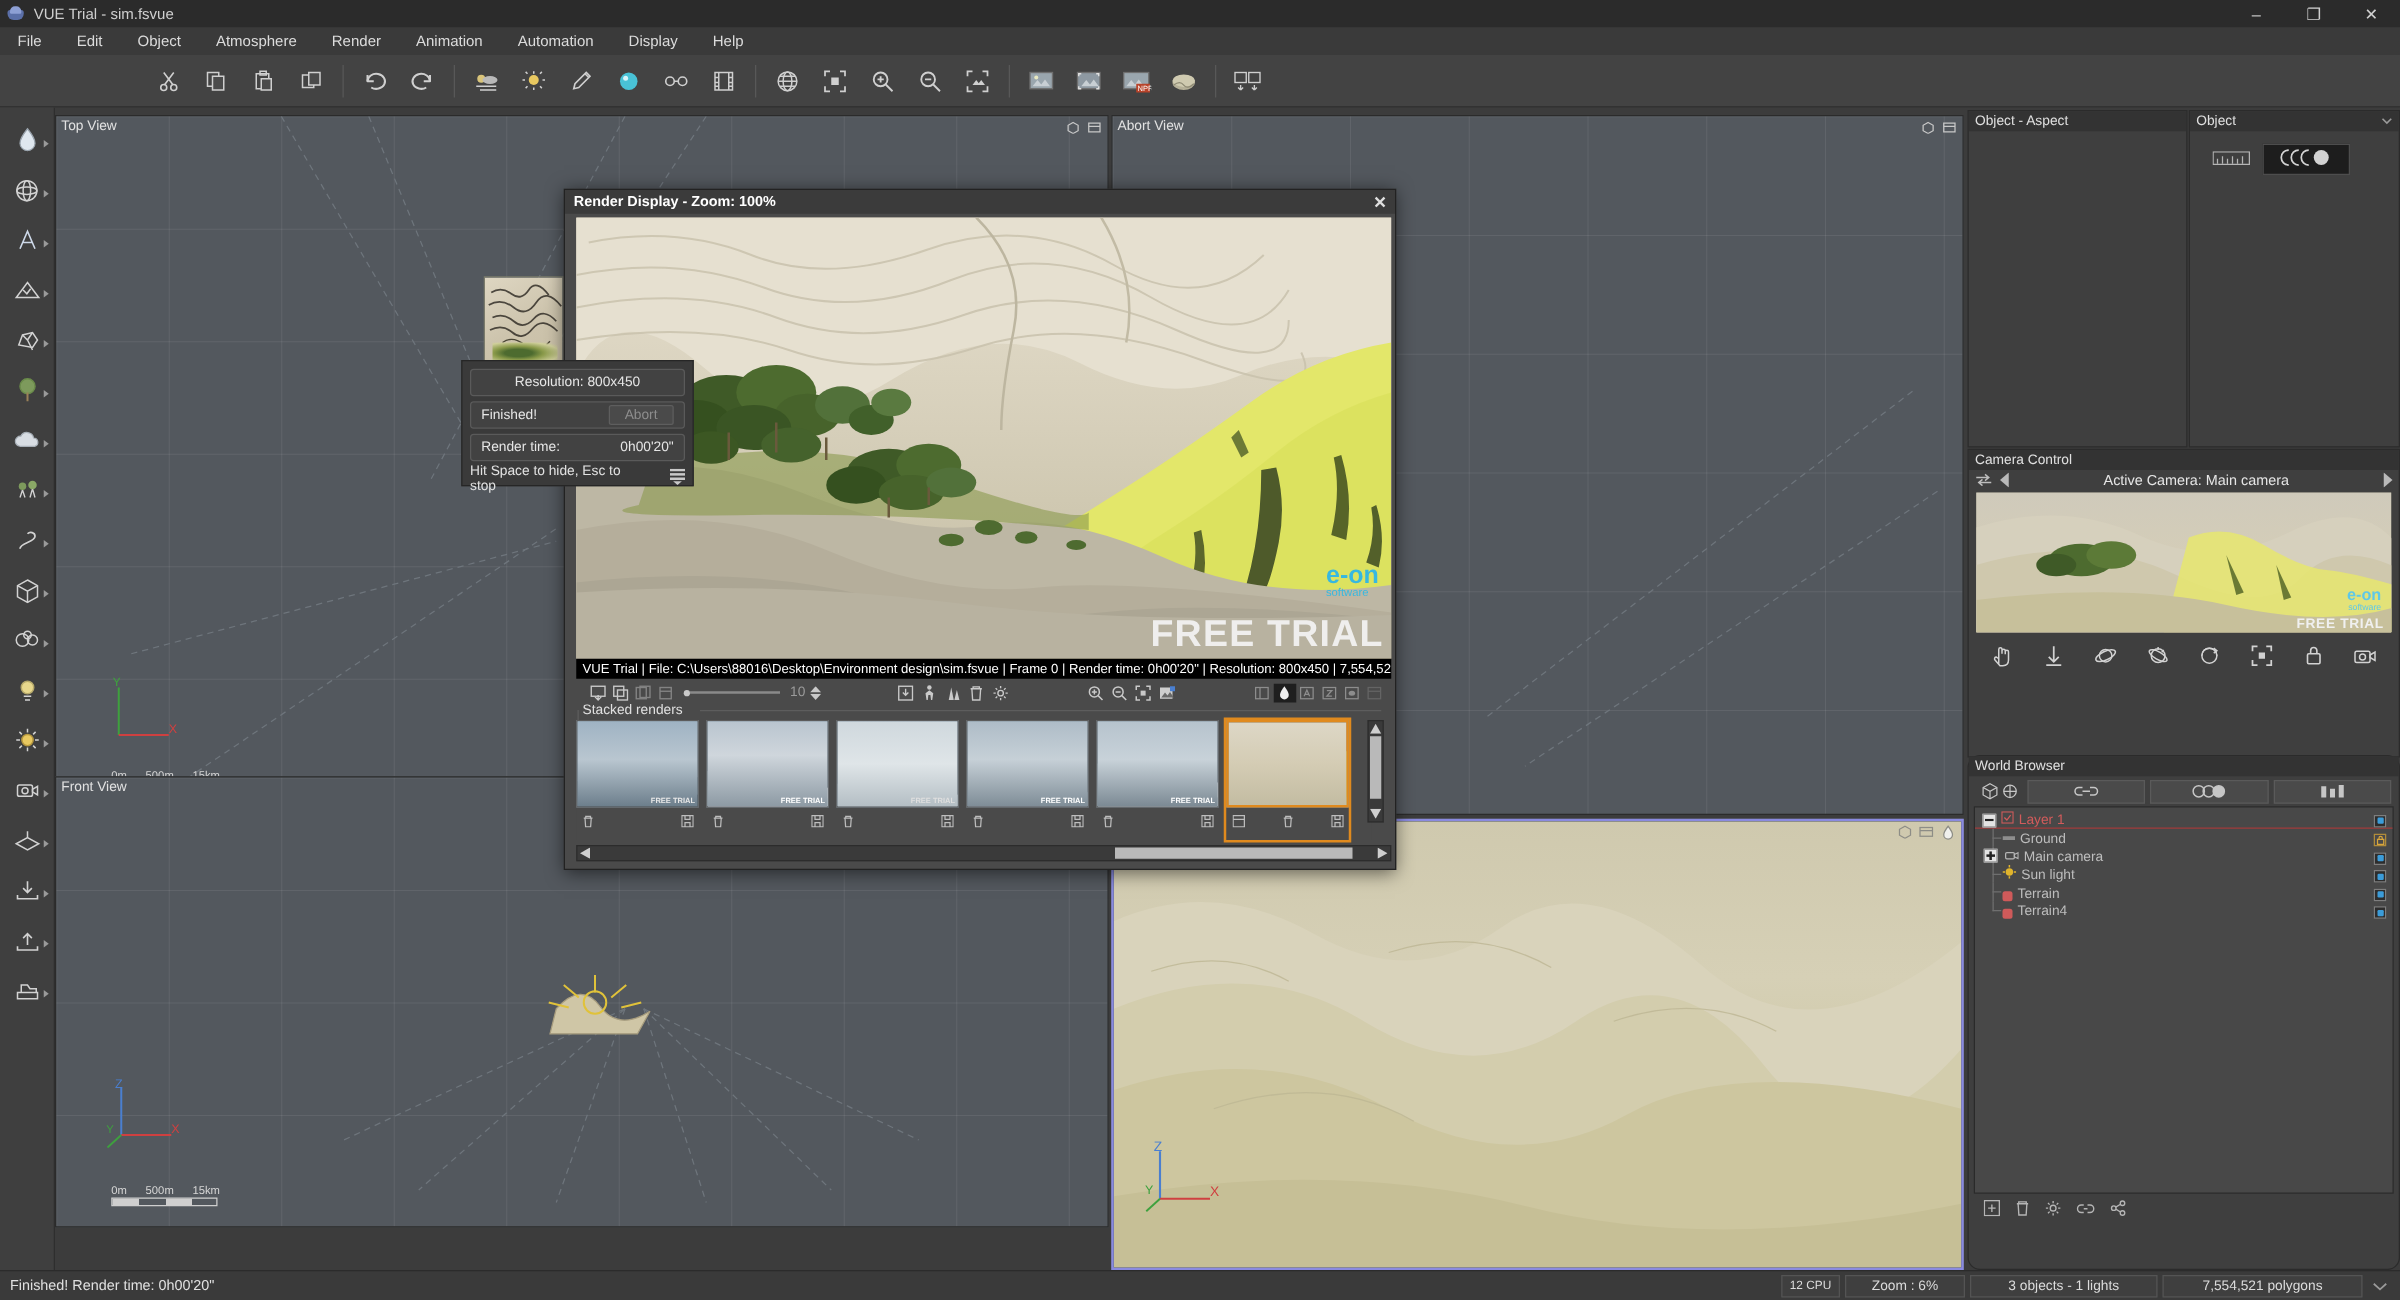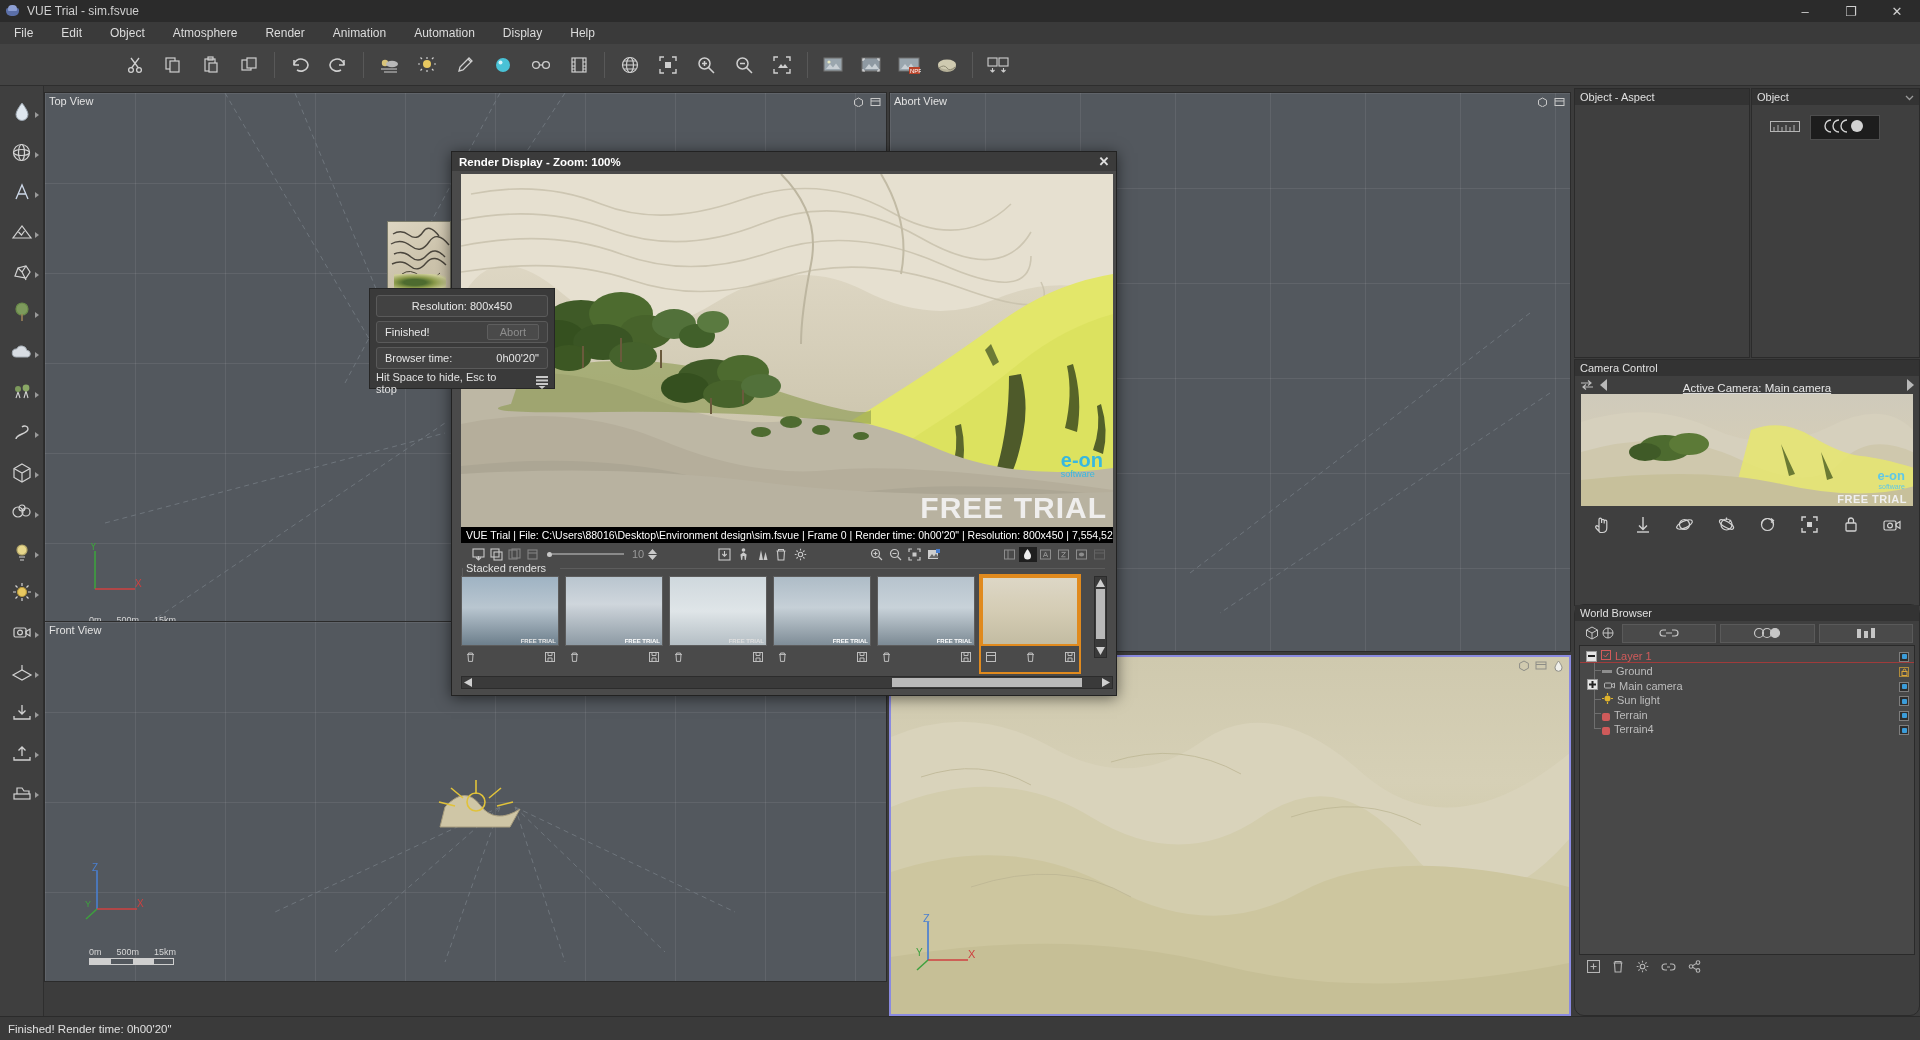--- a/index.html
+++ b/index.html
@@ -633,21 +633,21 @@
             <path d="M16 1a6 6 0 0 0 0 12" stroke="#d2d2d2" stroke-width="1.4"></path>
             <path d="M24 1a6 6 0 0 0 0 12" stroke="#d2d2d2" stroke-width="1.4"></path>
             <circle cx="34" cy="7" r="6" fill="#d2d2d2"></circle>
           </svg>
       </div>
     </div>
   </div>
 
   <div class="panel" style="left:1574px; top:359px; width:346px; height:247px;">
     <div class="panel-title">Camera Control</div>
-    <div style="height:18px;display:flex;align-items:flex-end;padding:0 4px;text-decoration:underline;">
+    <div style="height:18px;display:flex;align-items:center;padding:0 4px;">
       <span><svg width="16" height="12" viewBox="0 0 16 12" fill="none" stroke="#bdbdbd" stroke-width="1.2">
             <path d="M2 4h10M9 1.5L12 4 9 6.5"></path>
             <path d="M14 8H4M7 5.5L4 8l3 2.5"></path>
           </svg></span>
       <span style="margin-left:4px"><svg width="9" height="12" viewBox="0 0 9 12" fill="#b9b9b9">
             <path d="M8 0L1 6l7 6z"></path>
           </svg></span>
       <span style="flex:1;text-align:center;font-size:11.5px;color:#e6e6e6;">Active Camera: Main camera</span>
       <span><svg width="9" height="12" viewBox="0 0 9 12" fill="#b9b9b9">
             <path d="M1 0l7 6-7 6z"></path>
@@ -1260,33 +1260,44 @@
 
   <div class="prog">
     <div class="prow center">
       <span>Resolution: 800x450</span>
     </div>
     <div class="prow">
       <span>Finished!</span>
       <span class="abort">Abort</span>
     </div>
     <div class="prow">
-      <span>Browser time:</span>
+      <span>Render time:</span>
       <span class="right">0h00'20"</span>
     </div>
     <div class="phint">
       <span>Hit Space to hide, Esc to stop</span>
       <span>
         <svg width="12" height="13" viewBox="0 0 12 13" fill="#c9c9c9">
             <rect y="0" width="12" height="2"></rect>
             <rect y="3.5" width="12" height="2"></rect>
             <rect y="7" width="12" height="2"></rect>
             <path d="M6 13L2.5 10h7z"></path>
           </svg>
       </span>
     </div>
   </div>
 
   <div class="statusbar">
     <div class="sb-left">Finished! Render time: 0h00'20"</div>
+    <div class="sb-right">
+      <div class="sb-cell cpu">12 CPU</div>
+      <div class="sb-cell" style="min-width:96px">Zoom : 6%</div>
+      <div class="sb-cell" style="min-width:150px">3 objects - 1 lights</div>
+      <div class="sb-cell" style="min-width:160px">7,554,521 polygons</div>
+      <span style="margin:0 10px 0 4px;">
+        <svg width="12" height="7" viewBox="0 0 12 7" fill="none" stroke="#9a9a9a" stroke-width="1.4">
+            <path d="M1 1l5 4.5L11 1"></path>
+          </svg>
+      </span>
+    </div>
   </div>
 
 </div>
 
 </body></html>

